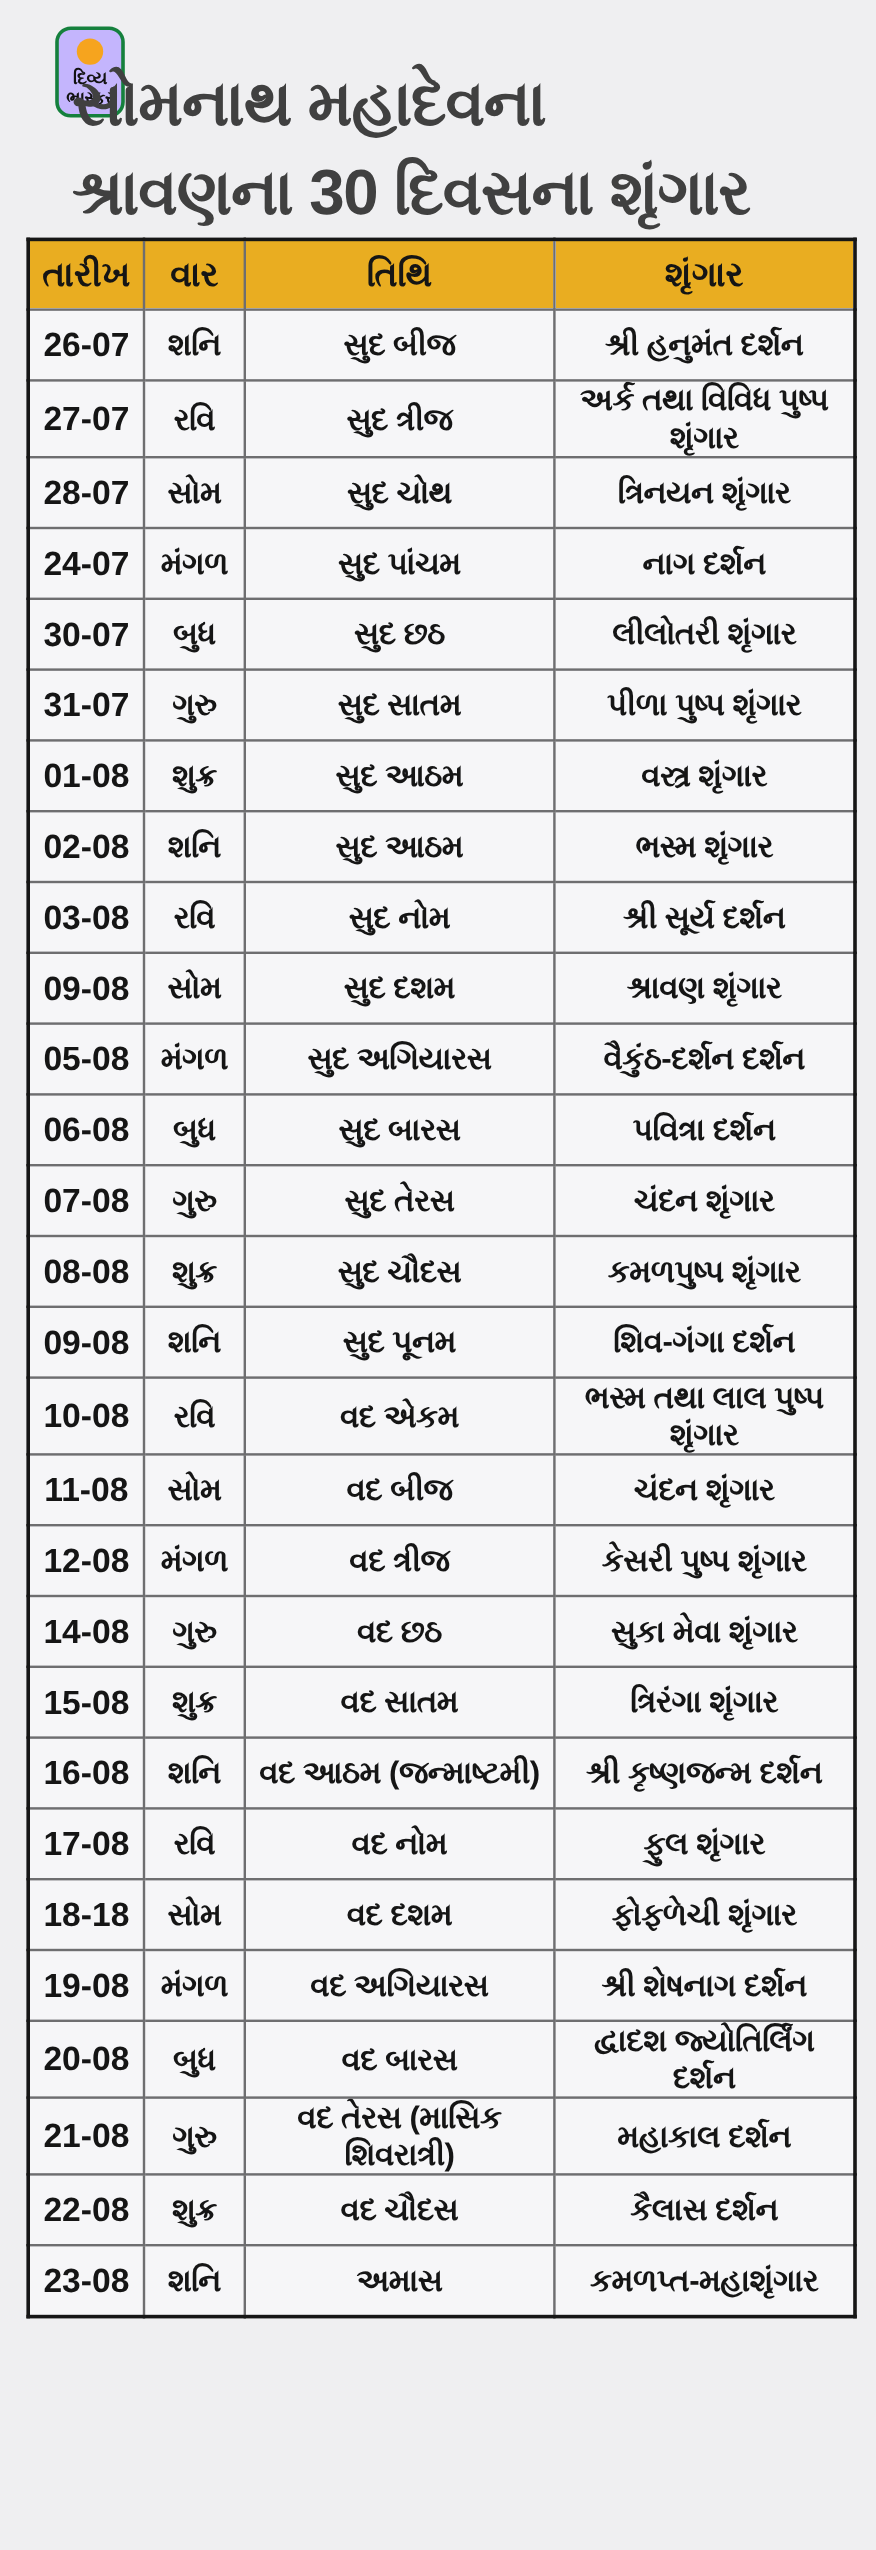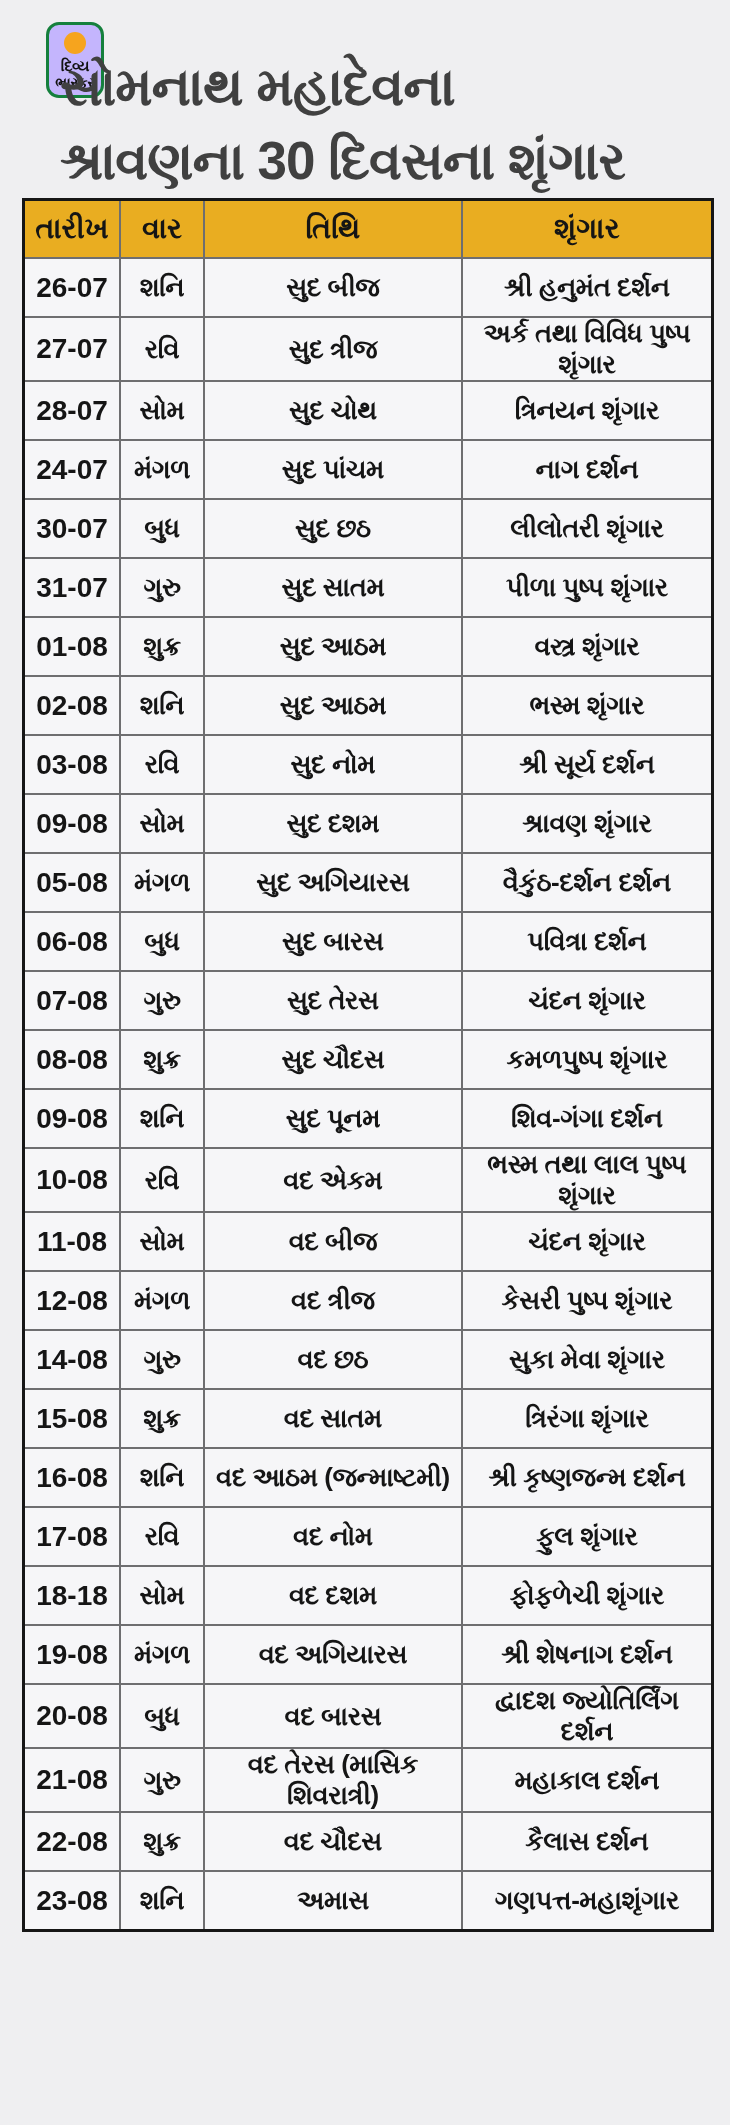--- a/index.html
+++ b/index.html
@@ -264,17 +264,17 @@
         <tr>
           <td>22-08</td>
           <td>શુક્ર</td>
           <td>વદ ચૌદસ</td>
           <td>કૈલાસ દર્શન</td>
         </tr>
         <tr>
           <td>23-08</td>
           <td>શનિ</td>
           <td>અમાસ</td>
-          <td>ગણપત્ત-મહાશૃંગાર</td>
+          <td>કમળપ્ત-મહાશૃંગાર</td>
         </tr>
       </tbody>
   </table>
 </div>
 
 </body></html>

